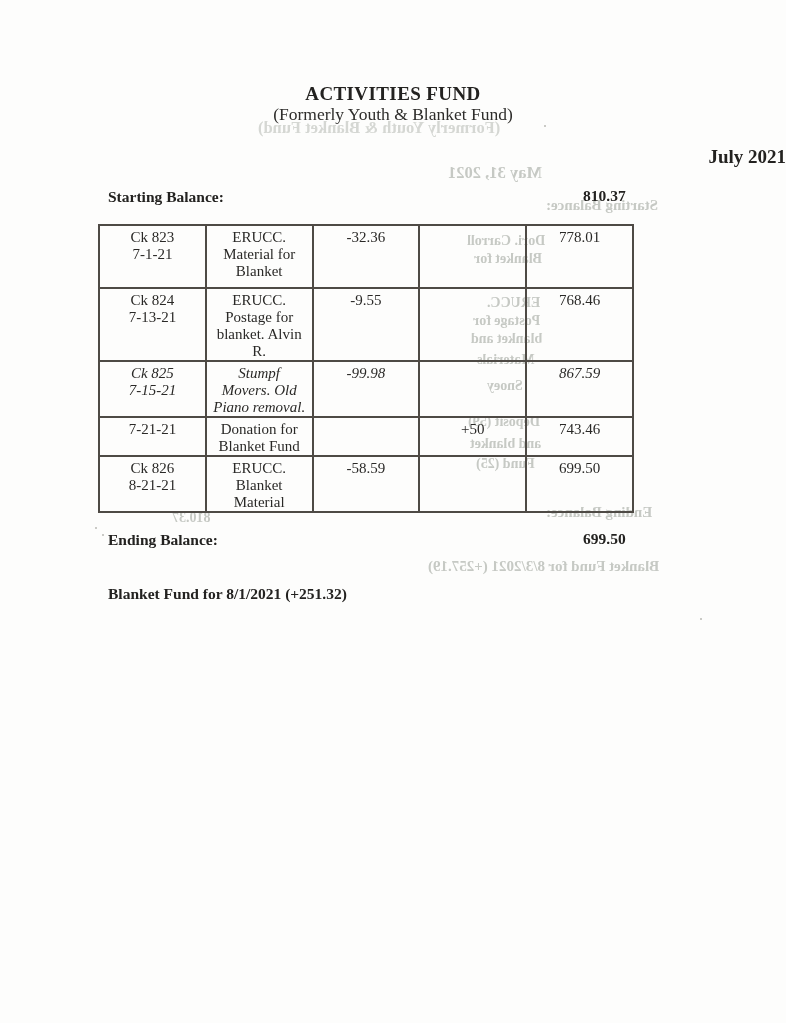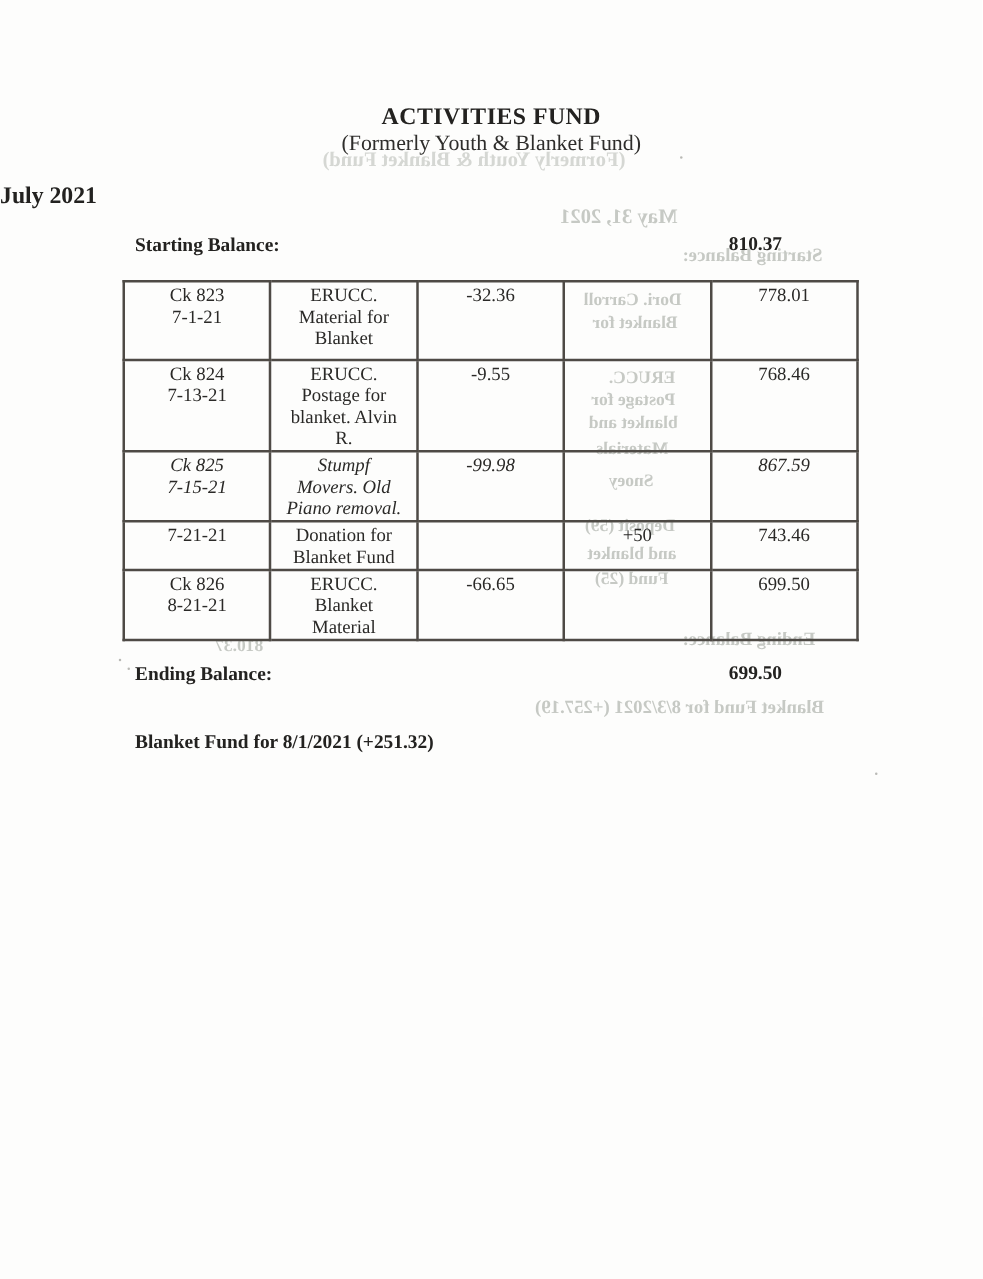--- a/index.html
+++ b/index.html
@@ -19,35 +19,35 @@
     text-align: center; font-weight: bold; font-size: 19px; letter-spacing: 0.4px;
     color: #232220;
     font-family: Liberation Serif, serif;
   }
   .doc-subtitle {
     position: absolute; top: 104px; left: 0; width: 100%;
     text-align: center; font-size: 17.5px; color: #2e2d2b;
   }
   .doc-period {
     position: absolute; top: 146px; left: 0; width: 100%;
-    text-align: left; font-weight: bold; font-size: 19px; color: #232220;
+    text-align: right; font-weight: bold; font-size: 19px; color: #232220;
   }
 
   
   .lbl { position: absolute; font-weight: bold; font-size: 15.5px; color: #232220; }
   .val { position: absolute; font-weight: bold; font-size: 15.5px; color: #232220; }
   #start-label { left: 108px; top: 188px; }
   #start-value { left: 583px; top: 187px; }
   #end-label   { left: 108px; top: 531px; }
   #end-value   { left: 583px; top: 530px; }
   #footnote    { left: 108px; top: 585px; }
 
   
   table.txn {
-    position: absolute; left: 98px; top: 224px; width: 589px;
+    position: absolute; left: 98px; top: 224px; width: 536px;
     border-collapse: collapse; table-layout: fixed;
     font-size: 15px; line-height: 17px; color: #2a2927;
   }
   table.txn td {
     border: 2px solid #4e4a45;
     text-align: center; vertical-align: top;
     padding: 3px 2px 0 2px;
     white-space: pre-line;
     overflow: hidden;
   }
@@ -154,21 +154,21 @@
         <td></td>
         <td>+50</td>
         <td>743.46</td>
       </tr>
       <tr>
         <td>Ck 826
 8-21-21</td>
         <td>ERUCC.
 Blanket
 Material</td>
-        <td>-66.65</td>
+        <td>-58.59</td>
         <td></td>
         <td>699.50</td>
       </tr>
     </tbody>
   </table>
 
   <span class="lbl" id="end-label">Ending Balance:</span>
   <span class="val" id="end-value">699.50</span>
 
   <div class="lbl" id="footnote">Blanket Fund for 8/1/2021 (+251.32)</div>

